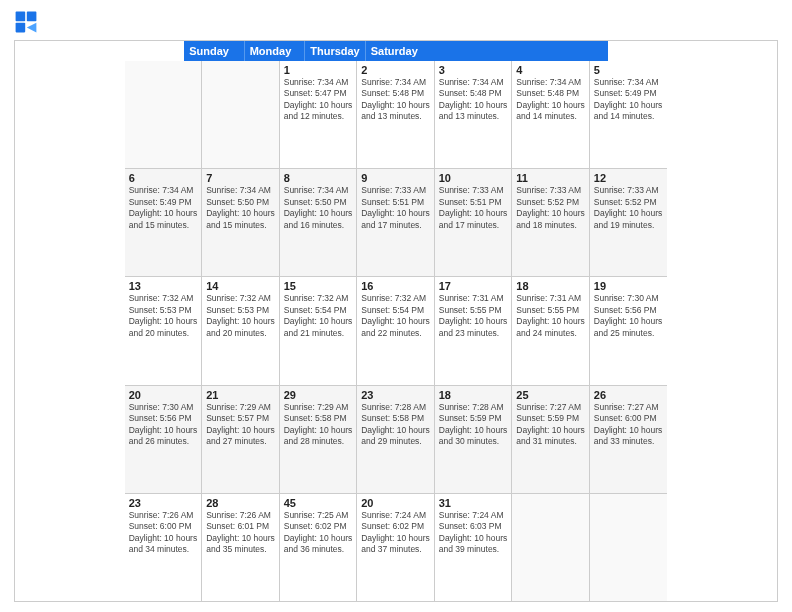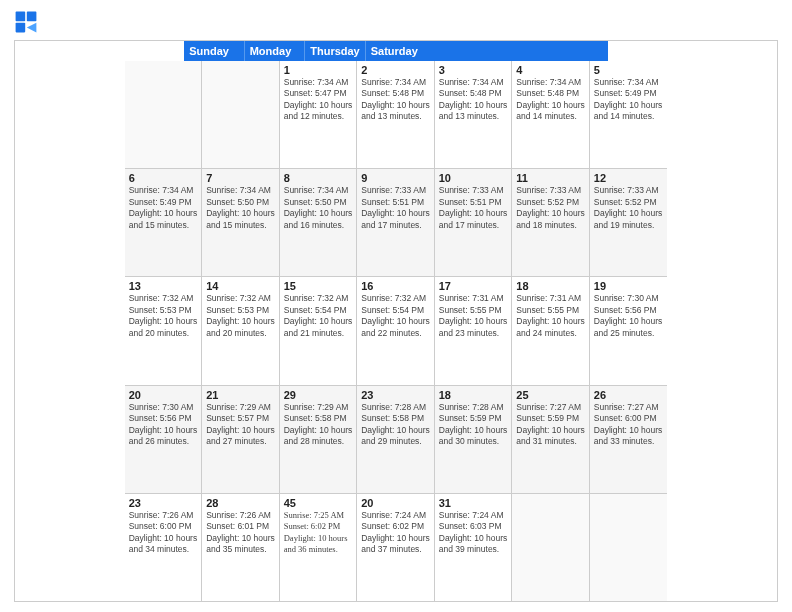--- a/index.html
+++ b/index.html
@@ -340,21 +340,21 @@
           </div>
           <div class="cal-cell">
             <div class="day-num">28</div>
             <div class="cell-info" style="white-space: pre-line;">Sunrise: 7:26 AM
 Sunset: 6:01 PM
 Daylight: 10 hours
 and 35 minutes.</div>
           </div>
           <div class="cal-cell">
             <div class="day-num">45</div>
-            <div class="cell-info" style="white-space: pre-line; font-family: Liberation Serif, serif;">Sunrise: 7:25 AM
+            <div class="cell-info" style="white-space: pre-line;">Sunrise: 7:25 AM
 Sunset: 6:02 PM
 Daylight: 10 hours
 and 36 minutes.</div>
           </div>
           <div class="cal-cell">
             <div class="day-num">20</div>
             <div class="cell-info" style="white-space: pre-line;">Sunrise: 7:24 AM
 Sunset: 6:02 PM
 Daylight: 10 hours
 and 37 minutes.</div>

